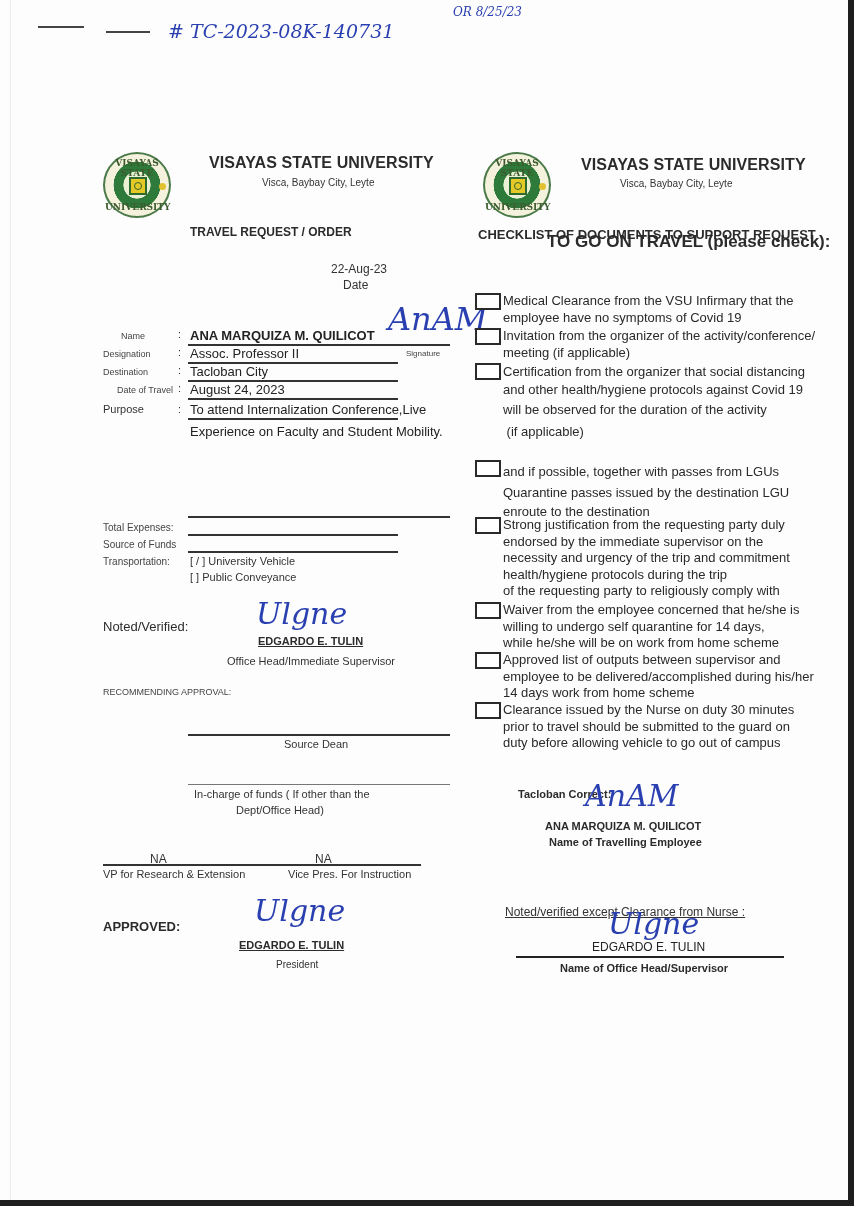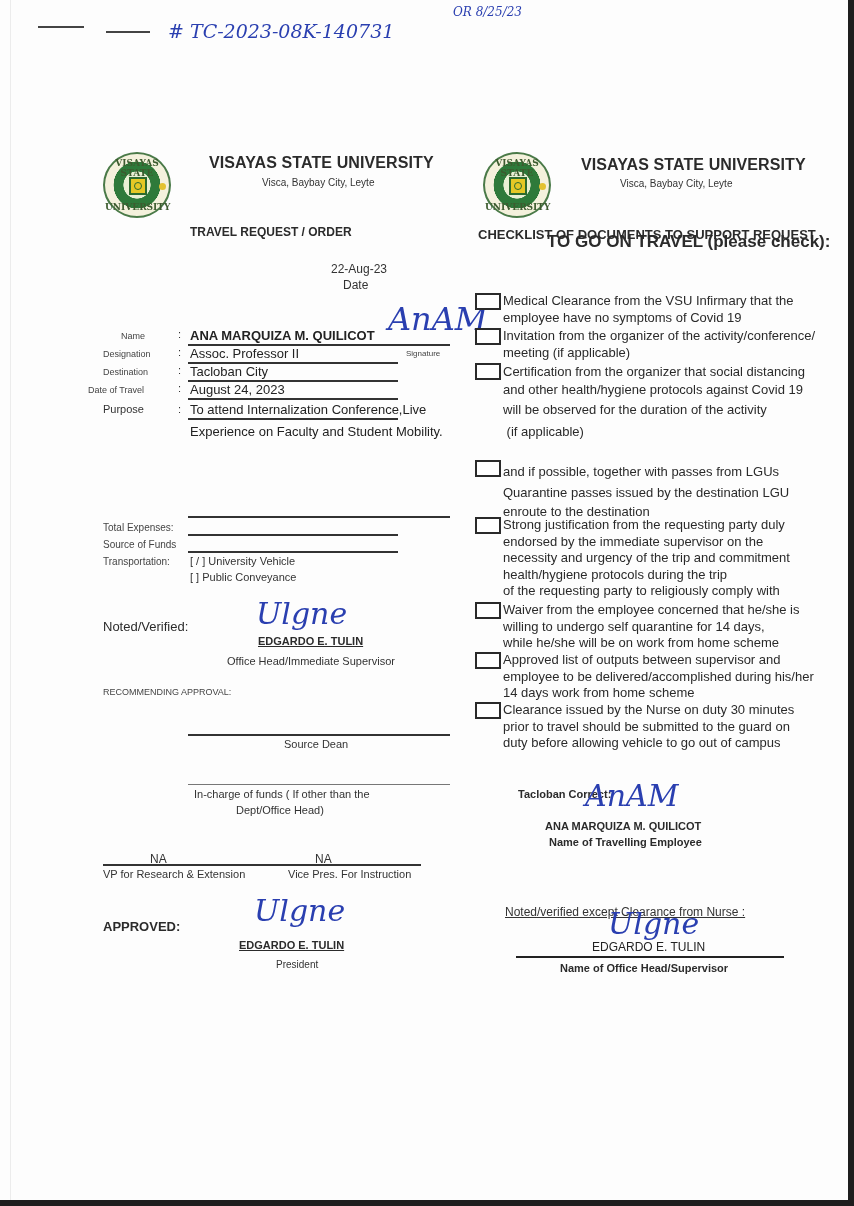--- a/index.html
+++ b/index.html
@@ -93,21 +93,21 @@
   <div class="abs lbl-small" style="left:103px; top:349px;">Designation</div>
   <div class="abs lbl" style="left:178px; top:346px;">:</div>
   <div class="abs val" style="left:190px; top:346px;">Assoc. Professor II</div>
   <div class="line" style="left:188px; top:362px; width:210px;"></div>
 
   <div class="abs lbl-small" style="left:103px; top:367px;">Destination</div>
   <div class="abs lbl" style="left:178px; top:364px;">:</div>
   <div class="abs val" style="left:190px; top:364px;">Tacloban City</div>
   <div class="line" style="left:188px; top:380px; width:210px;"></div>
 
-  <div class="abs lbl-small" style="left:88px; top:385px;">Date of Travel</div>
+  <div class="abs lbl-small" style="left:117px; top:385px;">Date of Travel</div>
   <div class="abs lbl" style="left:178px; top:382px;">:</div>
   <div class="abs val" style="left:190px; top:382px;">August 24, 2023</div>
   <div class="line" style="left:188px; top:398px; width:210px;"></div>
 
   <div class="abs lbl" style="left:103px; top:403px;">Purpose</div>
   <div class="abs lbl" style="left:178px; top:403px;">:</div>
   <div class="abs val" style="left:190px; top:402px;">To attend Internalization Conference,Live</div>
   <div class="line" style="left:188px; top:418px; width:210px;"></div>
   <div class="abs val" style="left:190px; top:424px;">Experience on Faculty and Student Mobility.</div>
 

